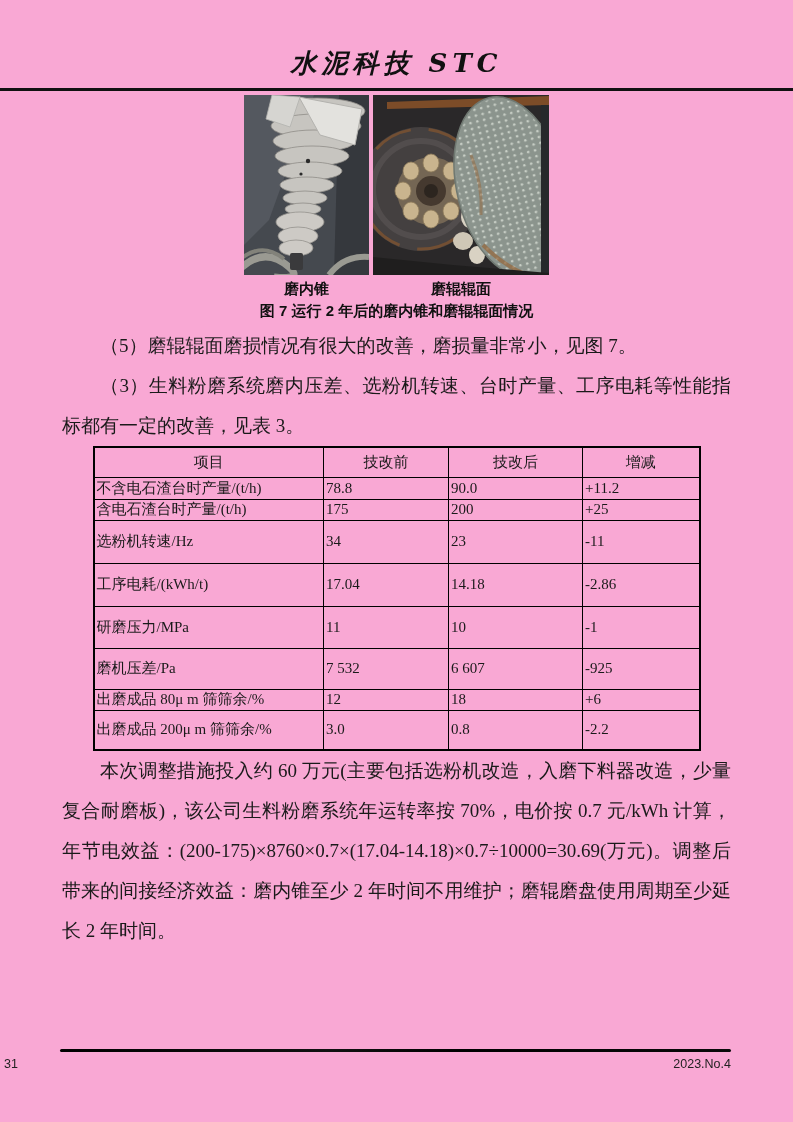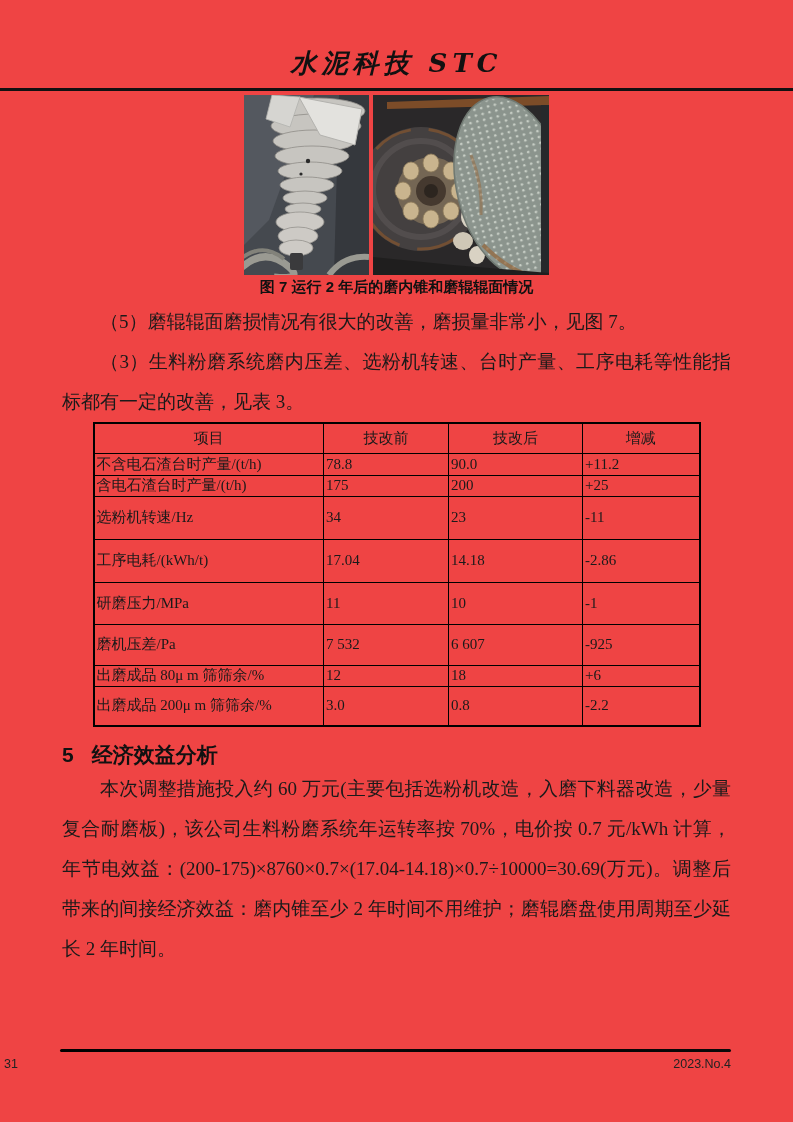--- a/index.html
+++ b/index.html
@@ -1,20 +1,20 @@
 <!DOCTYPE html>
 <html><head>
 <meta charset="utf-8">
 <style>
   html,body{margin:0;padding:0;background:#e8e8e8;}
   .page{
     position:relative;
     width:793px;height:1122px;
     margin:0 auto;
-    background:#ef4444;
+    background:#f9a8d4;
     font-family:"Liberation Serif","DejaVu Serif",serif;
     color:#1a1a1a;
     overflow:hidden;
   }
   .content{padding:0 62px;}
   .header-title{
     padding-top:46px;
     text-align:center;
     font-family:"DejaVu Serif","Liberation Serif",serif;
     font-style:italic;
@@ -186,20 +186,24 @@
             <ellipse cx="138" cy="92" rx="52" ry="90" fill="url(#dotp)" opacity="0.85"></ellipse>
           </g>
           <path d="M110,150 Q130,170 150,178" stroke="#96663a" stroke-width="4" fill="none" opacity="0.7"></path>
           <path d="M98,60 Q110,90 108,120" stroke="#96663a" stroke-width="3" fill="none" opacity="0.5"></path>
           <rect x="168" y="10" width="8" height="170" fill="#26292b"></rect>
           <polygon points="0,162 80,170 176,178 176,180 0,180" fill="#1f1e1e"></polygon>
         </g>
       </svg>
     </div>
 
+    <div class="photo-labels">
+      <span class="lab lab-left">磨内锥</span>
+      <span class="lab lab-right">磨辊辊面</span>
+    </div>
 
     <div class="figure-caption">图 7  运行 2 年后的磨内锥和磨辊辊面情况</div>
 
     <p class="body-text first">（5）磨辊辊面磨损情况有很大的改善，磨损量非常小，见图 7。</p>
     <p class="body-text">（3）生料粉磨系统磨内压差、选粉机转速、台时产量、工序电耗等性能指标都有一定的改善，见表 3。</p>
 
 
     <table class="cmp">
       <colgroup>
         <col style="width:230px">
@@ -258,21 +262,20 @@
         </tr>
         <tr style="height:40px">
           <td>出磨成品 200μ m 筛筛余/%</td>
           <td>3.0</td>
           <td>0.8</td>
           <td>-2.2</td>
         </tr>
       </tbody>
     </table>
 
-    <h2 class="sec-heading"><span class="sec-num">5</span><span>经济效益分析</span></h2>
 
     <p class="body-text sec-body">本次调整措施投入约 60 万元(主要包括选粉机改造，入磨下料器改造，少量复合耐磨板)，该公司生料粉磨系统年运转率按 70%，电价按 0.7 元/kWh 计算，年节电效益：(200-175)×8760×0.7×(17.04-14.18)×0.7÷10000=30.69(万元)。调整后带来的间接经济效益：磨内锥至少 2 年时间不用维护；磨辊磨盘使用周期至少延长 2 年时间。</p>
 
   </div>
 
   <div class="footer-rule"></div>
   <div class="footer-pageno">31</div>
   <div class="footer-issue">2023.No.4</div>
 
 </div>

